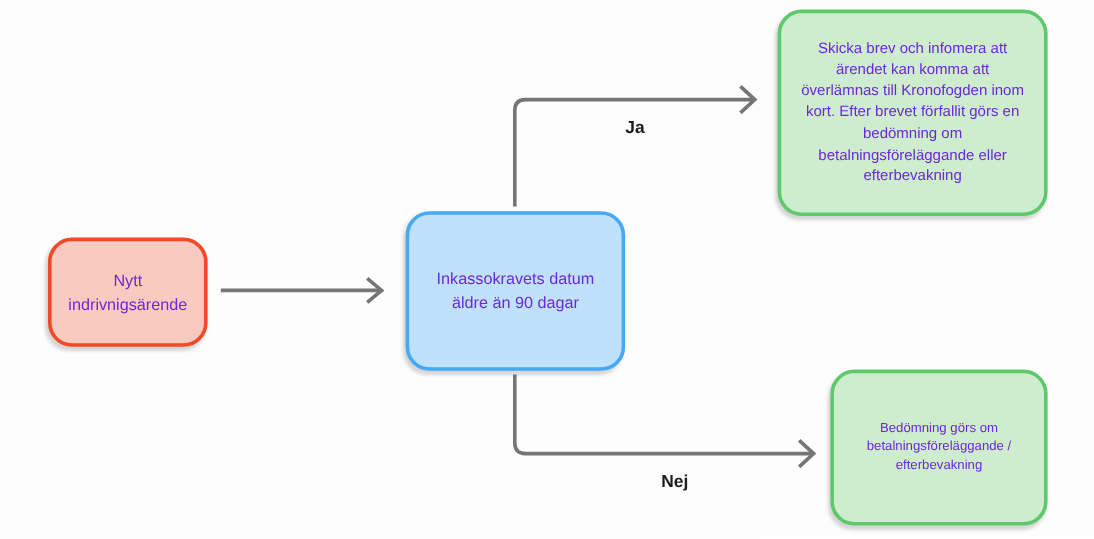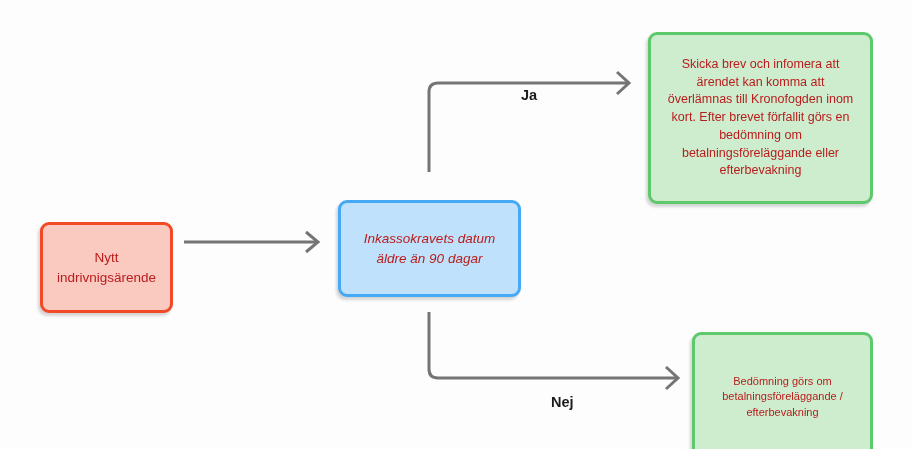--- a/index.html
+++ b/index.html
@@ -20,26 +20,25 @@
   }
 
   
   .node {
     position: absolute;
     box-sizing: border-box;
     display: flex;
     align-items: center;
     justify-content: center;
     text-align: center;
-    border-radius: 9px;
+    border-radius: 20px;
     border-style: solid;
-    color: #b91c1c;
+    color: #6d28d9;
     box-shadow: -2px 3px 3px rgba(0,0,0,0.16);
     padding: 6px 10px;
-    margin-top: 24px;
   }
   .node .node-text {
     width: 100%;
     white-space: pre-line;
     line-height: 1.42;
   }
 
   
   .node-start {
     left: 40px;
@@ -48,26 +47,25 @@
     height: 91px;
     background: #fac9c0;
     border-color: #f24a26;
     border-width: 3px;
     font-size: 13.5px;
   }
   .node-decision {
     left: 338px;
     top: 176px;
     width: 183px;
-    height: 97px;
+    height: 133px;
     background: #bfe1fb;
     border-color: #46a9f5;
     border-width: 3px;
     font-size: 13.5px;
-    font-style: italic;
   }
   .node-yes {
     left: 648px;
     top: 8px;
     width: 225px;
     height: 172px;
     background: #cdedce;
     border-color: #5dc96b;
     border-width: 3px;
     font-size: 12.5px;
@@ -111,21 +109,21 @@
   
   .edge-label {
     position: absolute;
     font-size: 14.5px;
     font-weight: bold;
     color: #1c1c1c;
     white-space: nowrap;
   }
   .label-ja {
     left: 521px;
-    top: 87px;
+    top: 99px;
     text-align: center;
   }
   .label-nej {
     left: 534px;
     top: 394px;
     margin-left: 17px;
   }
 </style>
 </head>
 <body>

